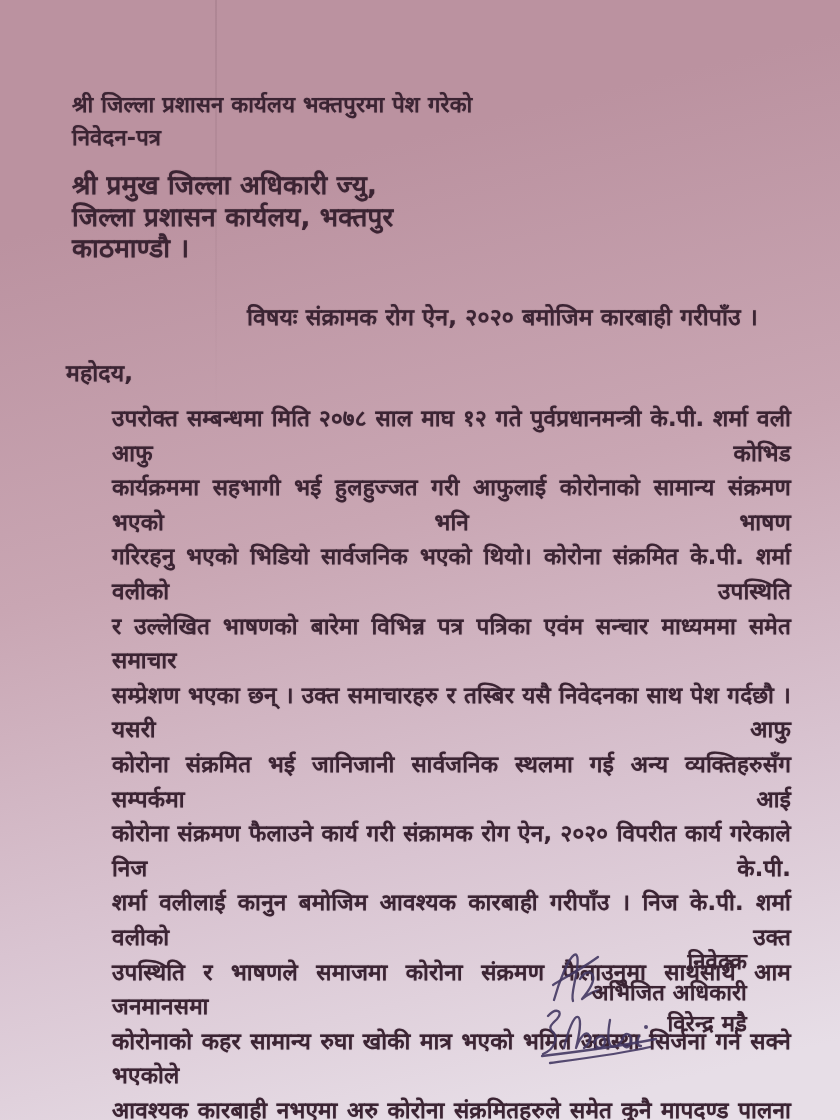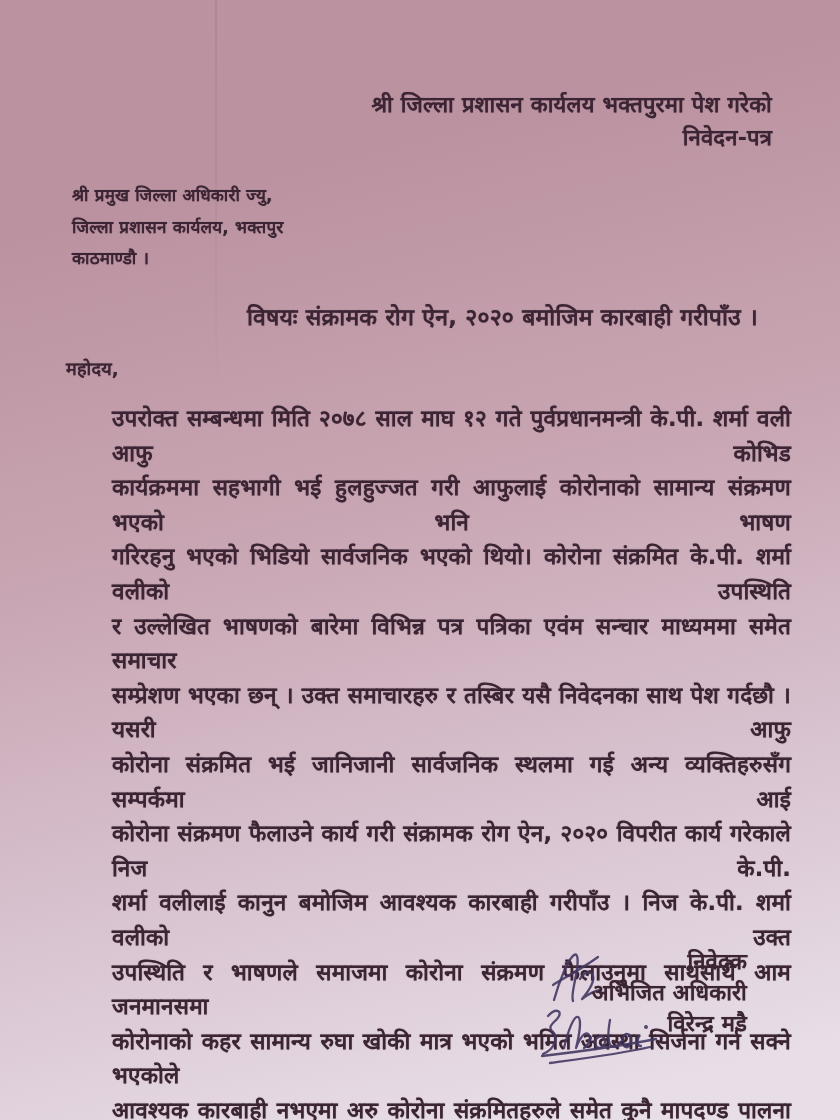--- a/index.html
+++ b/index.html
@@ -41,40 +41,39 @@
     text-shadow: 0 0 1px rgba(59,36,51,0.45);
     font-weight: 600;
     letter-spacing: 0.2px;
   }
   .header-block {
     position: absolute;
     left: 72px; top: 88px;
     font-size: 22px;
     line-height: 33px;
     width: 700px;
-    text-align: right;
   }
   .recipient-block {
     position: absolute;
-    left: 72px; top: 180px;
-    font-size: 17px;
+    left: 72px; top: 170px;
+    font-size: 26px;
     line-height: 31.5px;
     width: 700px;
   }
   .subject-line {
     position: absolute;
     left: 68px; top: 300px;
     width: 690px;
     text-align: right;
     font-size: 23px;
   }
   .salutation {
     position: absolute;
     left: 66px; top: 356px;
-    font-size: 18px;
+    font-size: 23px;
   }
   .body-block {
     position: absolute;
     left: 64px; top: 401px;
     width: 727px;
     font-size: 22.5px;
     line-height: 34.6px;
   }
   .body-line {
     text-align: justify;

